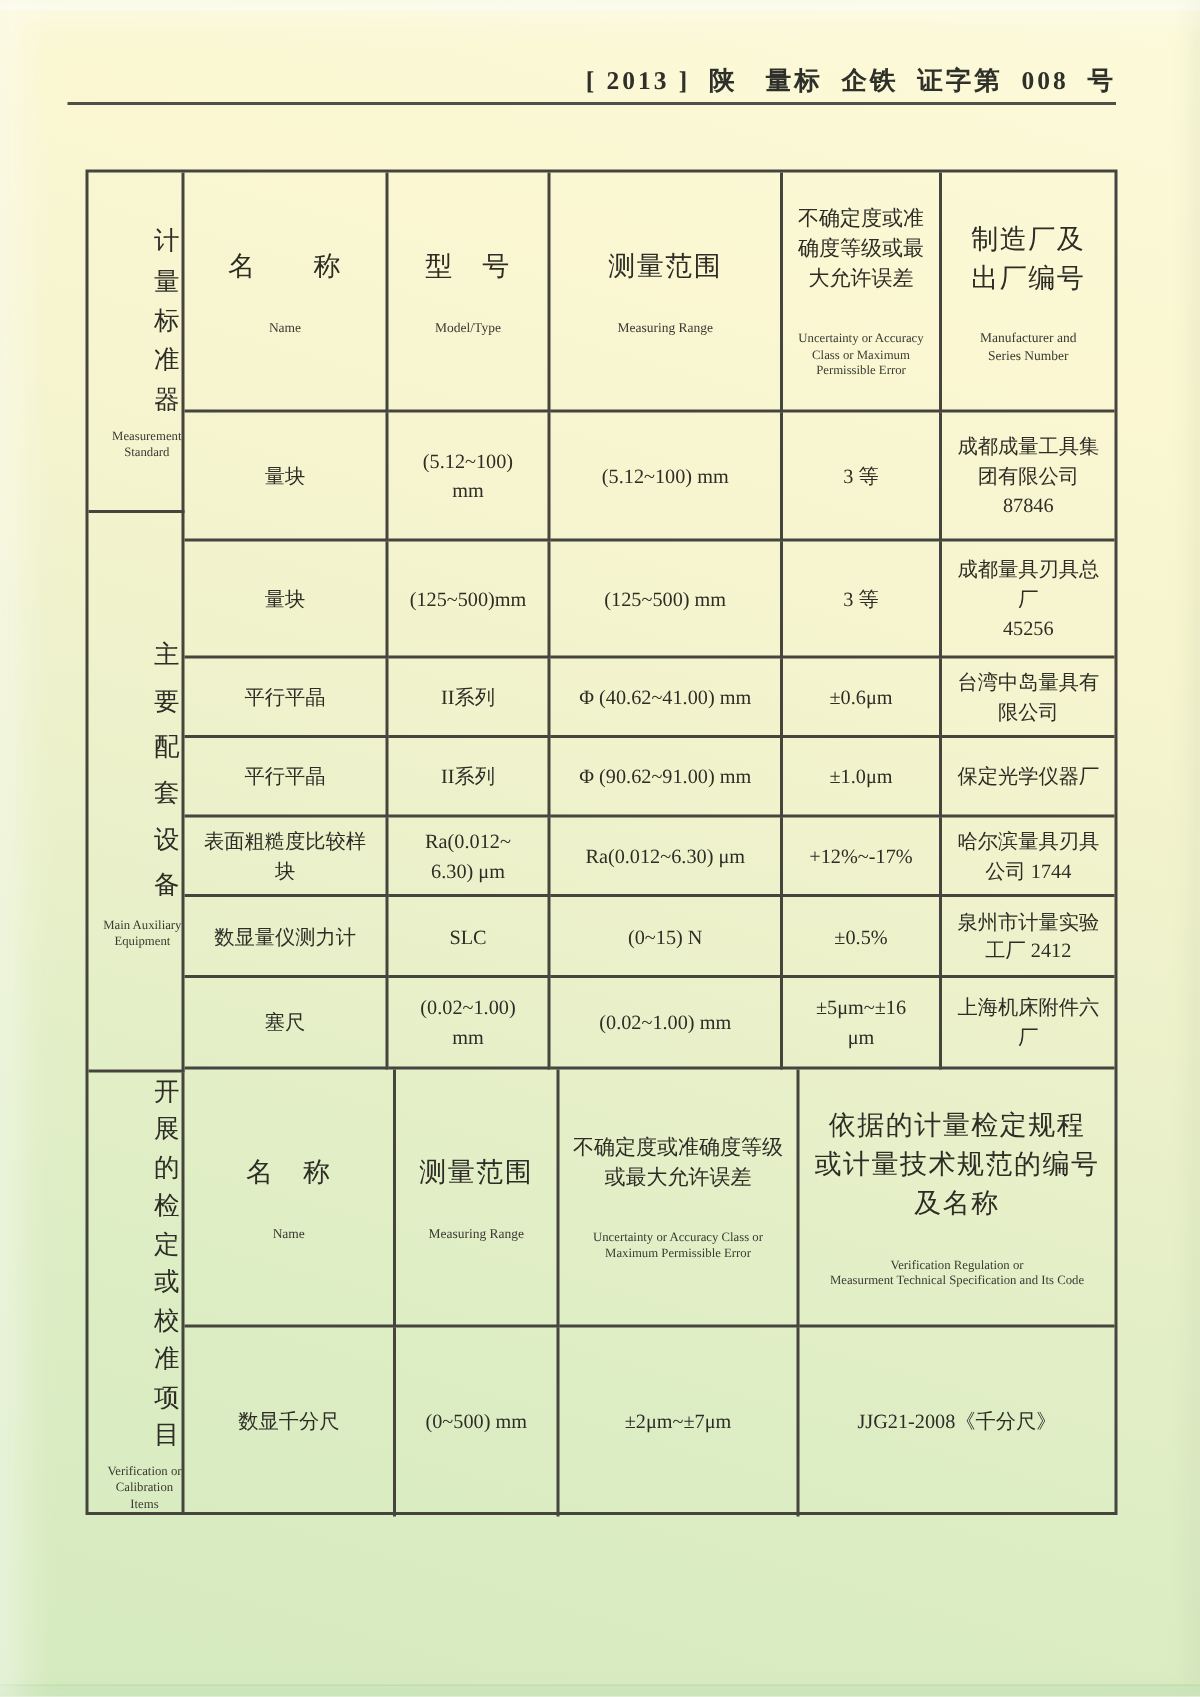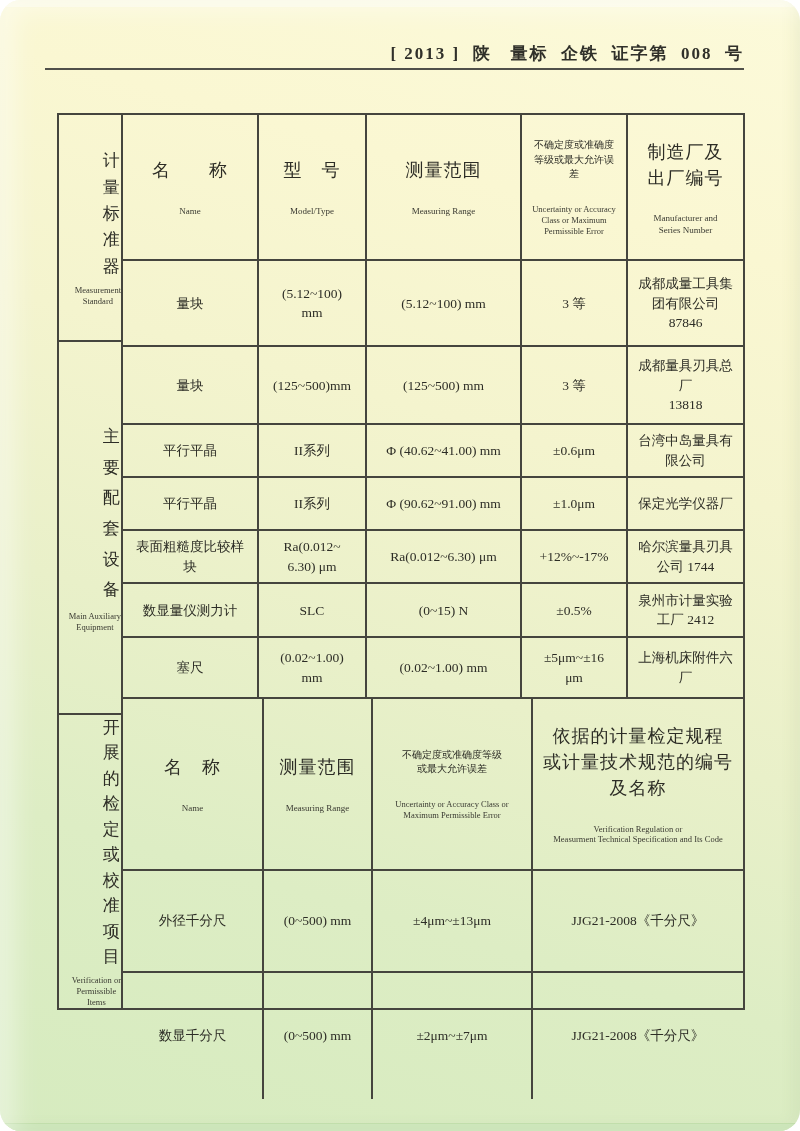--- a/index.html
+++ b/index.html
@@ -1,21 +1,20 @@
 <!DOCTYPE html>
 <html><head>
 <meta charset="utf-8">
 <style>
   html,body{margin:0;padding:0;}
   .page{
     position:relative;width:800px;height:1131px;overflow:hidden;
     background:linear-gradient(196deg,#fcfada 0%,#faf7d2 20%,#f4f4ce 38%,#e9f0c9 58%,#ddedc4 76%,#d6ebbf 100%);
     font-family:"Liberation Serif","DejaVu Serif",serif;
     color:#2d2d26;
-    border-radius:21px;
   }
   .edge-glow{position:absolute;inset:0;pointer-events:none;
     box-shadow:inset 14px 10px 26px rgba(255,255,255,.45), inset -6px -4px 14px rgba(120,150,90,.10);}
   .top-edge{position:absolute;top:0;left:0;right:0;height:7px;background:rgba(255,255,255,.38);}
   .bottom-strip{position:absolute;left:0;right:0;bottom:0;height:7px;background:#cfe9bc;border-top:1px solid #c3e1ac;}
 
   .cert-no{position:absolute;top:42px;right:56px;font-size:17px;font-weight:bold;
     letter-spacing:2px;white-space:pre;color:#30302a;}
   .rule{position:absolute;left:45px;top:68px;width:699px;height:2px;background:#50504a;}
 
@@ -31,21 +30,21 @@
   .ven{font-size:8.5px;line-height:1.3;text-align:center;white-space:pre-line;color:#3a3a32;}
 
   .content{width:620px;display:flex;flex-direction:column;flex:none;}
   table{border-collapse:separate;border-spacing:0;table-layout:fixed;width:620px;}
   td{border-right:2px solid #45453e;border-bottom:2px solid #45453e;box-sizing:border-box;
     text-align:center;vertical-align:middle;padding:2px 6px;
     font-size:13.5px;line-height:1.45;white-space:pre-line;color:#2d2d26;}
   td.lastcol{border-right:none;}
   table.bot tr.lastrow td{border-bottom:none;}
   .hzh{font-size:18px;letter-spacing:1px;}
-  .hzh.small{font-size:10px;letter-spacing:0;}
+  .hzh.small{font-size:14px;letter-spacing:0;}
   .hen{font-size:9px;line-height:1.25;margin-top:3px;color:#3a3a32;white-space:pre-line;letter-spacing:0;}
   .hen.tiny{font-size:8.5px;}
   td.hdrcell{padding:4px 6px;}
   td.narrowpad{padding:2px 9px;}
 </style>
 </head>
 <body>
 
 <div class="page">
   <div class="top-edge"></div>
@@ -62,21 +61,21 @@
 Standard</div>
       </div>
       <div class="side-cell" style="height:418px">
         <div class="vzh lh-b">主要配套设备</div>
         <div class="ven">Main Auxiliary
 Equipment</div>
       </div>
       <div class="side-cell last" style="height:308px">
         <div class="vzh lh-c">开展的检定或校准项目</div>
         <div class="ven">Verification or
-Permissible
+Calibration
 Items</div>
       </div>
     </div>
 
     <div class="content">
 
       <table class="top">
         <colgroup>
             <col style="width:136px">
             <col style="width:108px">
@@ -117,21 +116,21 @@
           <td>3 等</td>
           <td class="lastcol">成都成量工具集团有限公司
 87846</td>
         </tr>
         <tr style="height:78px">
           <td>量块</td>
           <td>(125~500)mm</td>
           <td>(125~500) mm</td>
           <td>3 等</td>
           <td class="lastcol">成都量具刃具总厂
-13818</td>
+45256</td>
         </tr>
       </tbody>
         </table>
 
       <table class="mid">
         <colgroup>
             <col style="width:136px">
             <col style="width:108px">
             <col style="width:155px">
             <col style="width:106px">
@@ -207,26 +206,20 @@
             <div class="hen tiny">Uncertainty or  Accuracy Class or
 Maximum Permissible Error</div>
           </td>
           <td class="hdrcell lastcol">
             <div class="hzh">依据的计量检定规程
 或计量技术规范的编号及名称</div>
             <div class="hen tiny">Verification Regulation or
 Measurment Technical Specification and Its Code</div>
           </td>
         </tr>
-        <tr style="height:102px">
-          <td>外径千分尺</td>
-          <td>(0~500) mm</td>
-          <td>±4μm~±13μm</td>
-          <td class="lastcol">JJG21-2008《千分尺》</td>
-        </tr>
         <tr style="height:126px" class="lastrow">
           <td>数显千分尺</td>
           <td>(0~500) mm</td>
           <td>±2μm~±7μm</td>
           <td class="lastcol">JJG21-2008《千分尺》</td>
         </tr>
       </tbody>
         </table>
 
     </div>

